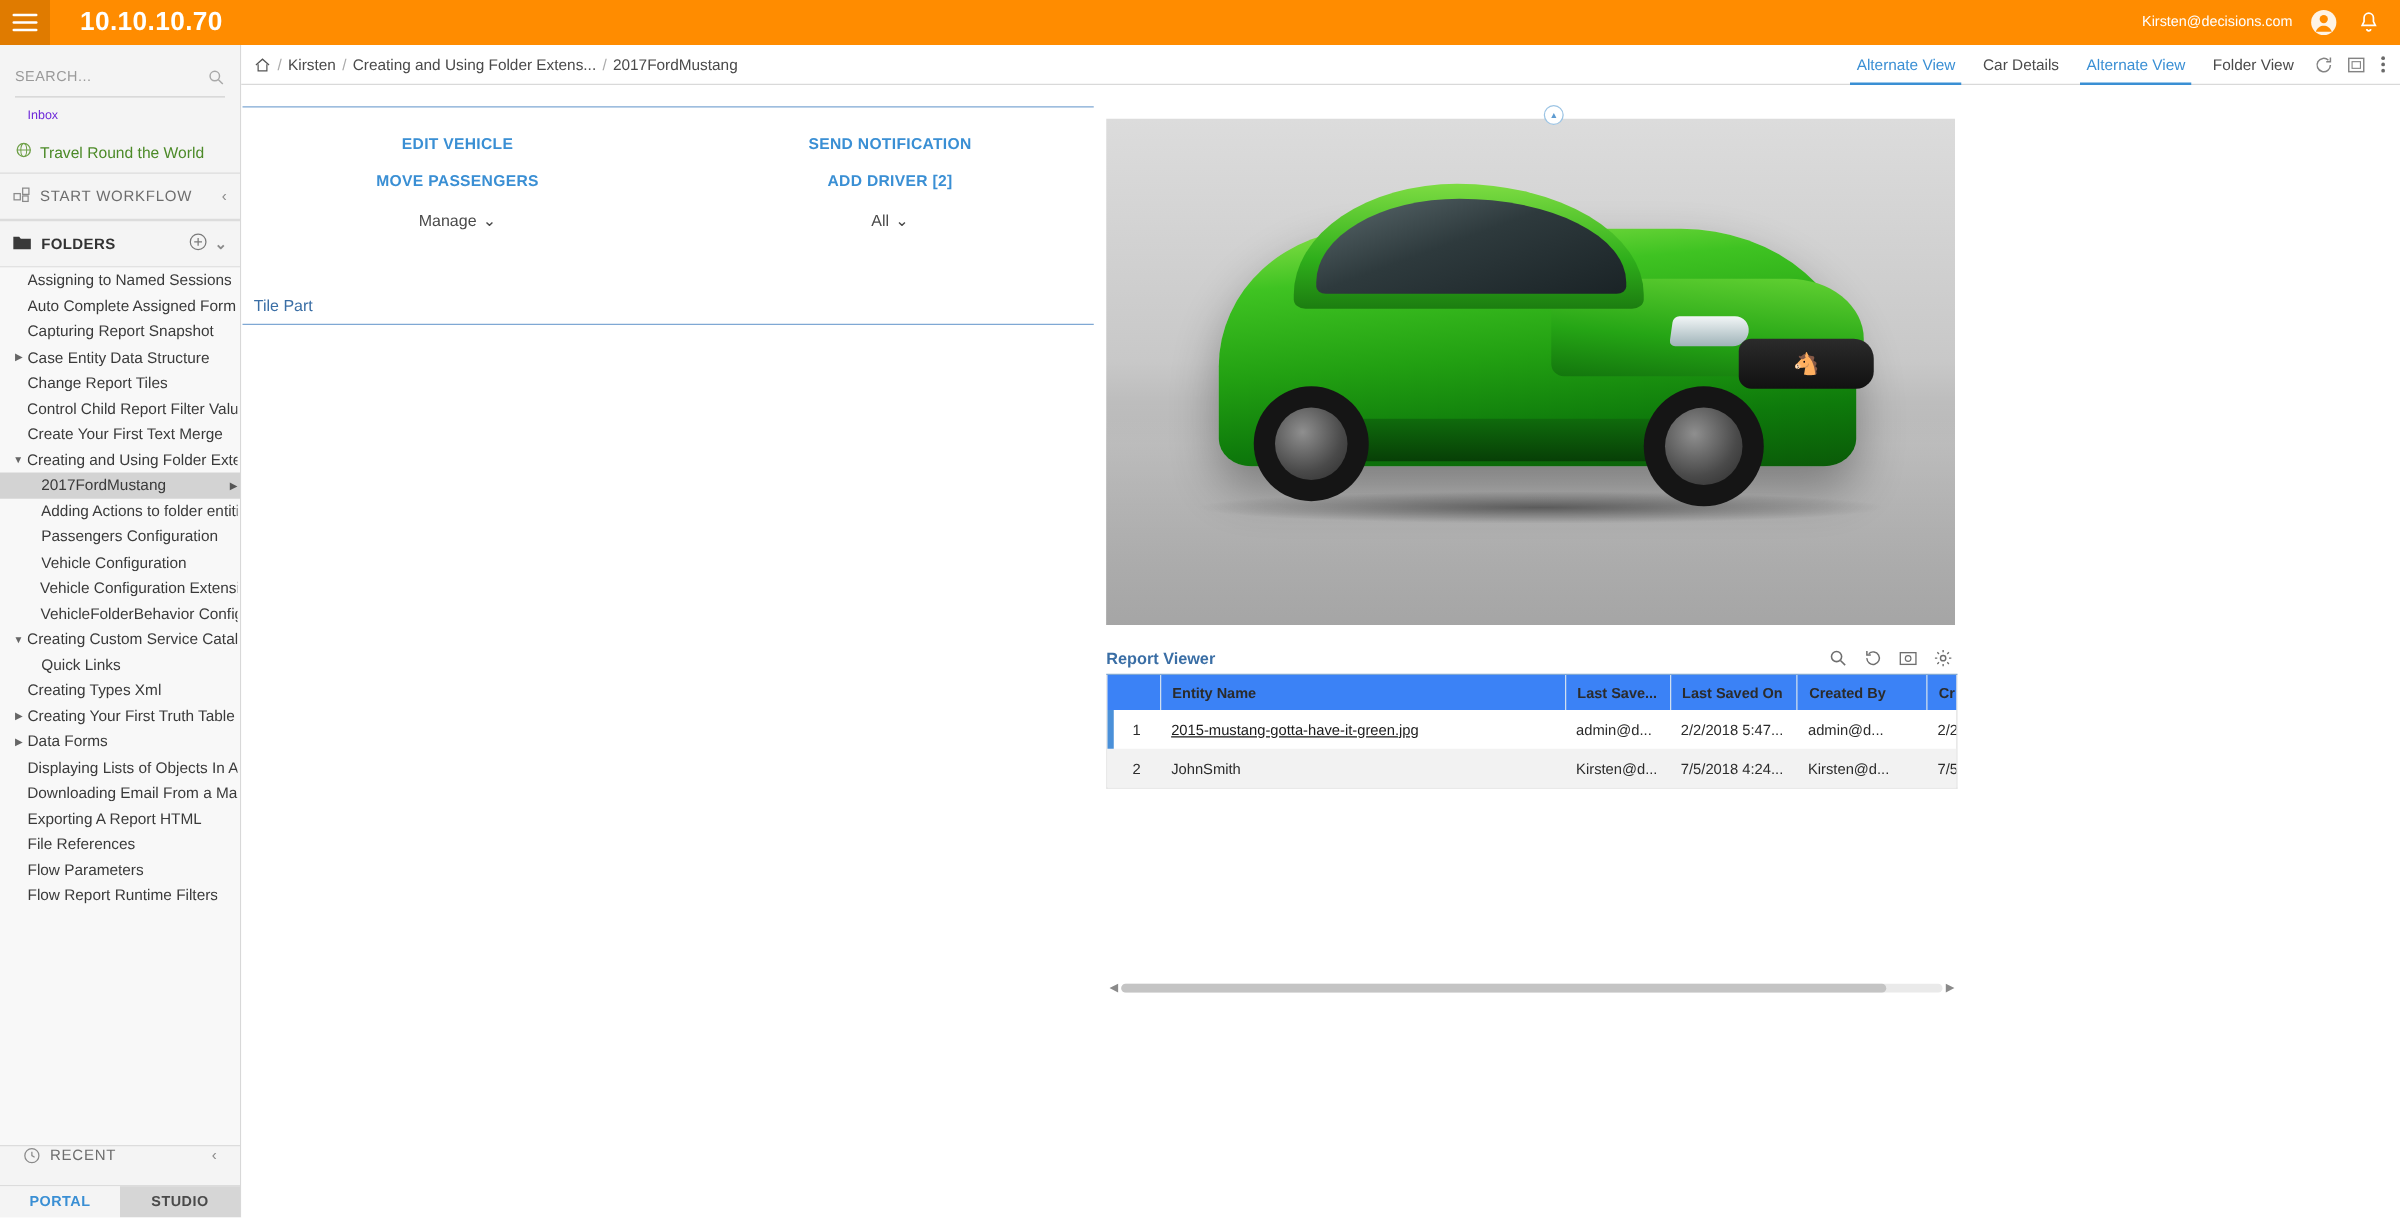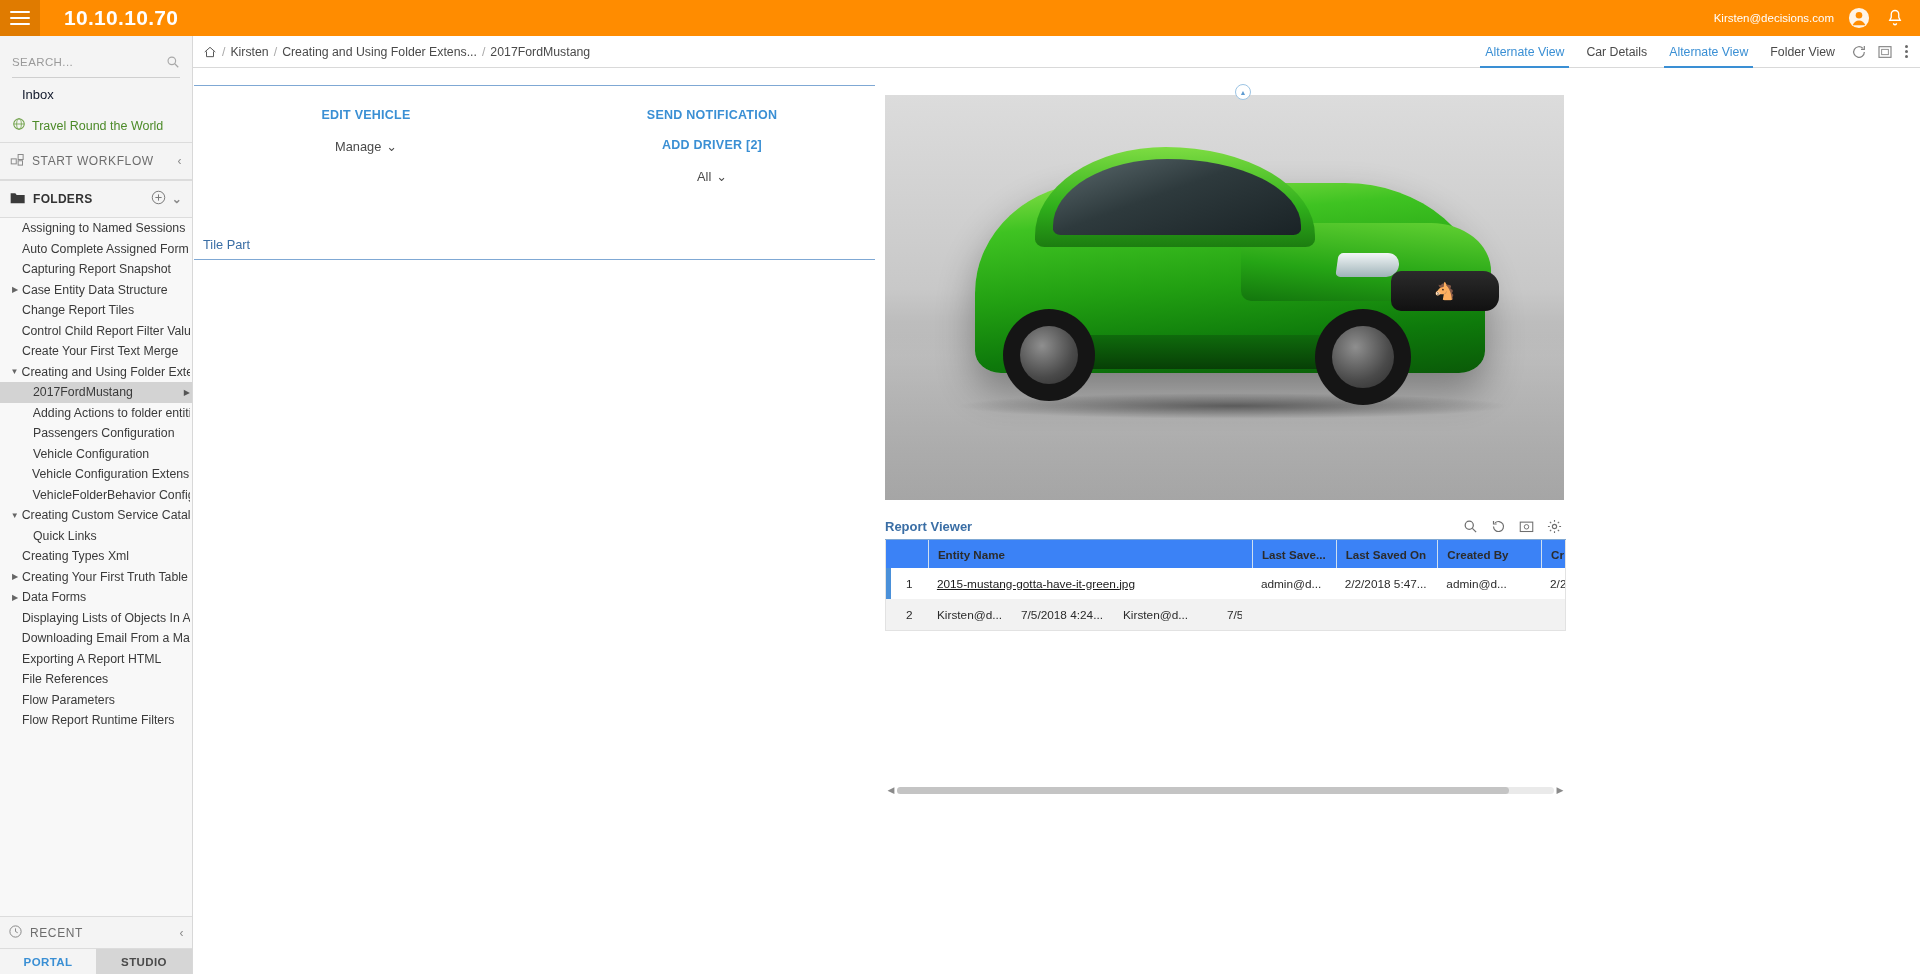--- a/index.html
+++ b/index.html
@@ -48,21 +48,21 @@
   }
   .search-row input {
     flex:1; border:none; background:transparent; outline:none;
     font-size:11.5px; color:#555; font-family:"Liberation Sans", sans-serif;
     letter-spacing:0.4px;
   }
   .search-row input::placeholder { color:#9a9a9a; }
   .search-ico { width:14px; height:14px; opacity:.6; cursor:pointer; }
 
   .inbox-row {
-    padding:9px 0 9px 22px; font-size:13px; color:#0f172a; cursor:pointer;
+    padding:9px 0 9px 22px; font-size:10px; color:#6d28d9; cursor:pointer;
   }
   .travel-row {
     padding:6px 0 8px 12px; display:flex; align-items:center; gap:6px;
     font-size:12.5px; color:#4C8A28; cursor:pointer;
   }
 
   .section-head {
     display:flex; align-items:center; gap:7px;
     padding:9px 10px 9px 10px; font-size:12px; color:#6d6d6d;
     letter-spacing:.6px; text-transform:uppercase; cursor:pointer;
@@ -81,22 +81,22 @@
     color:#3a3a3a; cursor:pointer; white-space:nowrap; padding-right:2px;
   }
   .tree-item.selected { background:#d3d3d3; }
   .tw {
     width:14px; min-width:14px; text-align:center; font-size:8px; color:#666;
     display:inline-block;
   }
   .lbl { overflow:hidden; }
 
   .recent-bar {
-    display:flex; align-items:center; gap:7px;
-    height:32px; padding:0 8px; font-size:12px; color:#6d6d6d;
+    display:flex; align-items:flex-start; gap:7px;
+    height:32px; padding:0 18px; font-size:12px; color:#6d6d6d;
     letter-spacing:.6px; border-top:1px solid #dcdcdc; background:#F4F4F4; cursor:pointer;
   }
   .recent-bar .spacer { margin-left:auto; }
   .bottom-tabs { display:flex; height:26px; border-top:1px solid #dcdcdc; }
   .bottom-tab {
     flex:1; display:flex; align-items:center; justify-content:center;
     font-size:11.5px; font-weight:bold; letter-spacing:.4px; cursor:pointer;
   }
   .bottom-tab.portal { color:#3A8FD4; background:#F4F4F4; }
   .bottom-tab.studio { color:#4a4a4a; background:#D6D6D6; }
@@ -529,20 +529,21 @@
         </span>
     </div>
   </div>
 
   <div class="left-pane">
     <div class="hr-blue"></div>
 
     <div class="action-grid">
       <div class="action-col">
         <a class="act-link">EDIT VEHICLE</a>
+        <a class="act-link">MOVE PASSENGERS</a>
         <span class="act-drop">
           <span>Manage</span>
           <span>⌄</span>
         </span>
       </div>
       <div class="action-col">
         <a class="act-link">SEND NOTIFICATION</a>
         <a class="act-link">ADD DRIVER [2]</a>
         <span class="act-drop">
           <span>All</span>
@@ -628,20 +629,21 @@
                 <span class="link-cell">2015-mustang-gotta-have-it-green.jpg</span>
               </div>
               <div class="gc" style="width: 84px;">admin@d...</div>
               <div class="gc" style="width: 102px;">2/2/2018 5:47...</div>
               <div class="gc" style="width: 104px;">admin@d...</div>
               <div class="gc" style="width: 24px;">2/2</div>
             </div>
             <div class="grow alt">
               <span class="sel-bar off"></span>
               <div class="gc num" style="width: 37px;">2</div>
+              <div class="gc" style="width: 325px;">JohnSmith</div>
               <div class="gc" style="width: 84px;">Kirsten@d...</div>
               <div class="gc" style="width: 102px;">7/5/2018 4:24...</div>
               <div class="gc" style="width: 104px;">Kirsten@d...</div>
               <div class="gc" style="width: 24px;">7/5</div>
             </div>
           </div>
       </div>
 
       <div class="hscroll-wrap">
         <span class="hs-arrow">◀</span>

